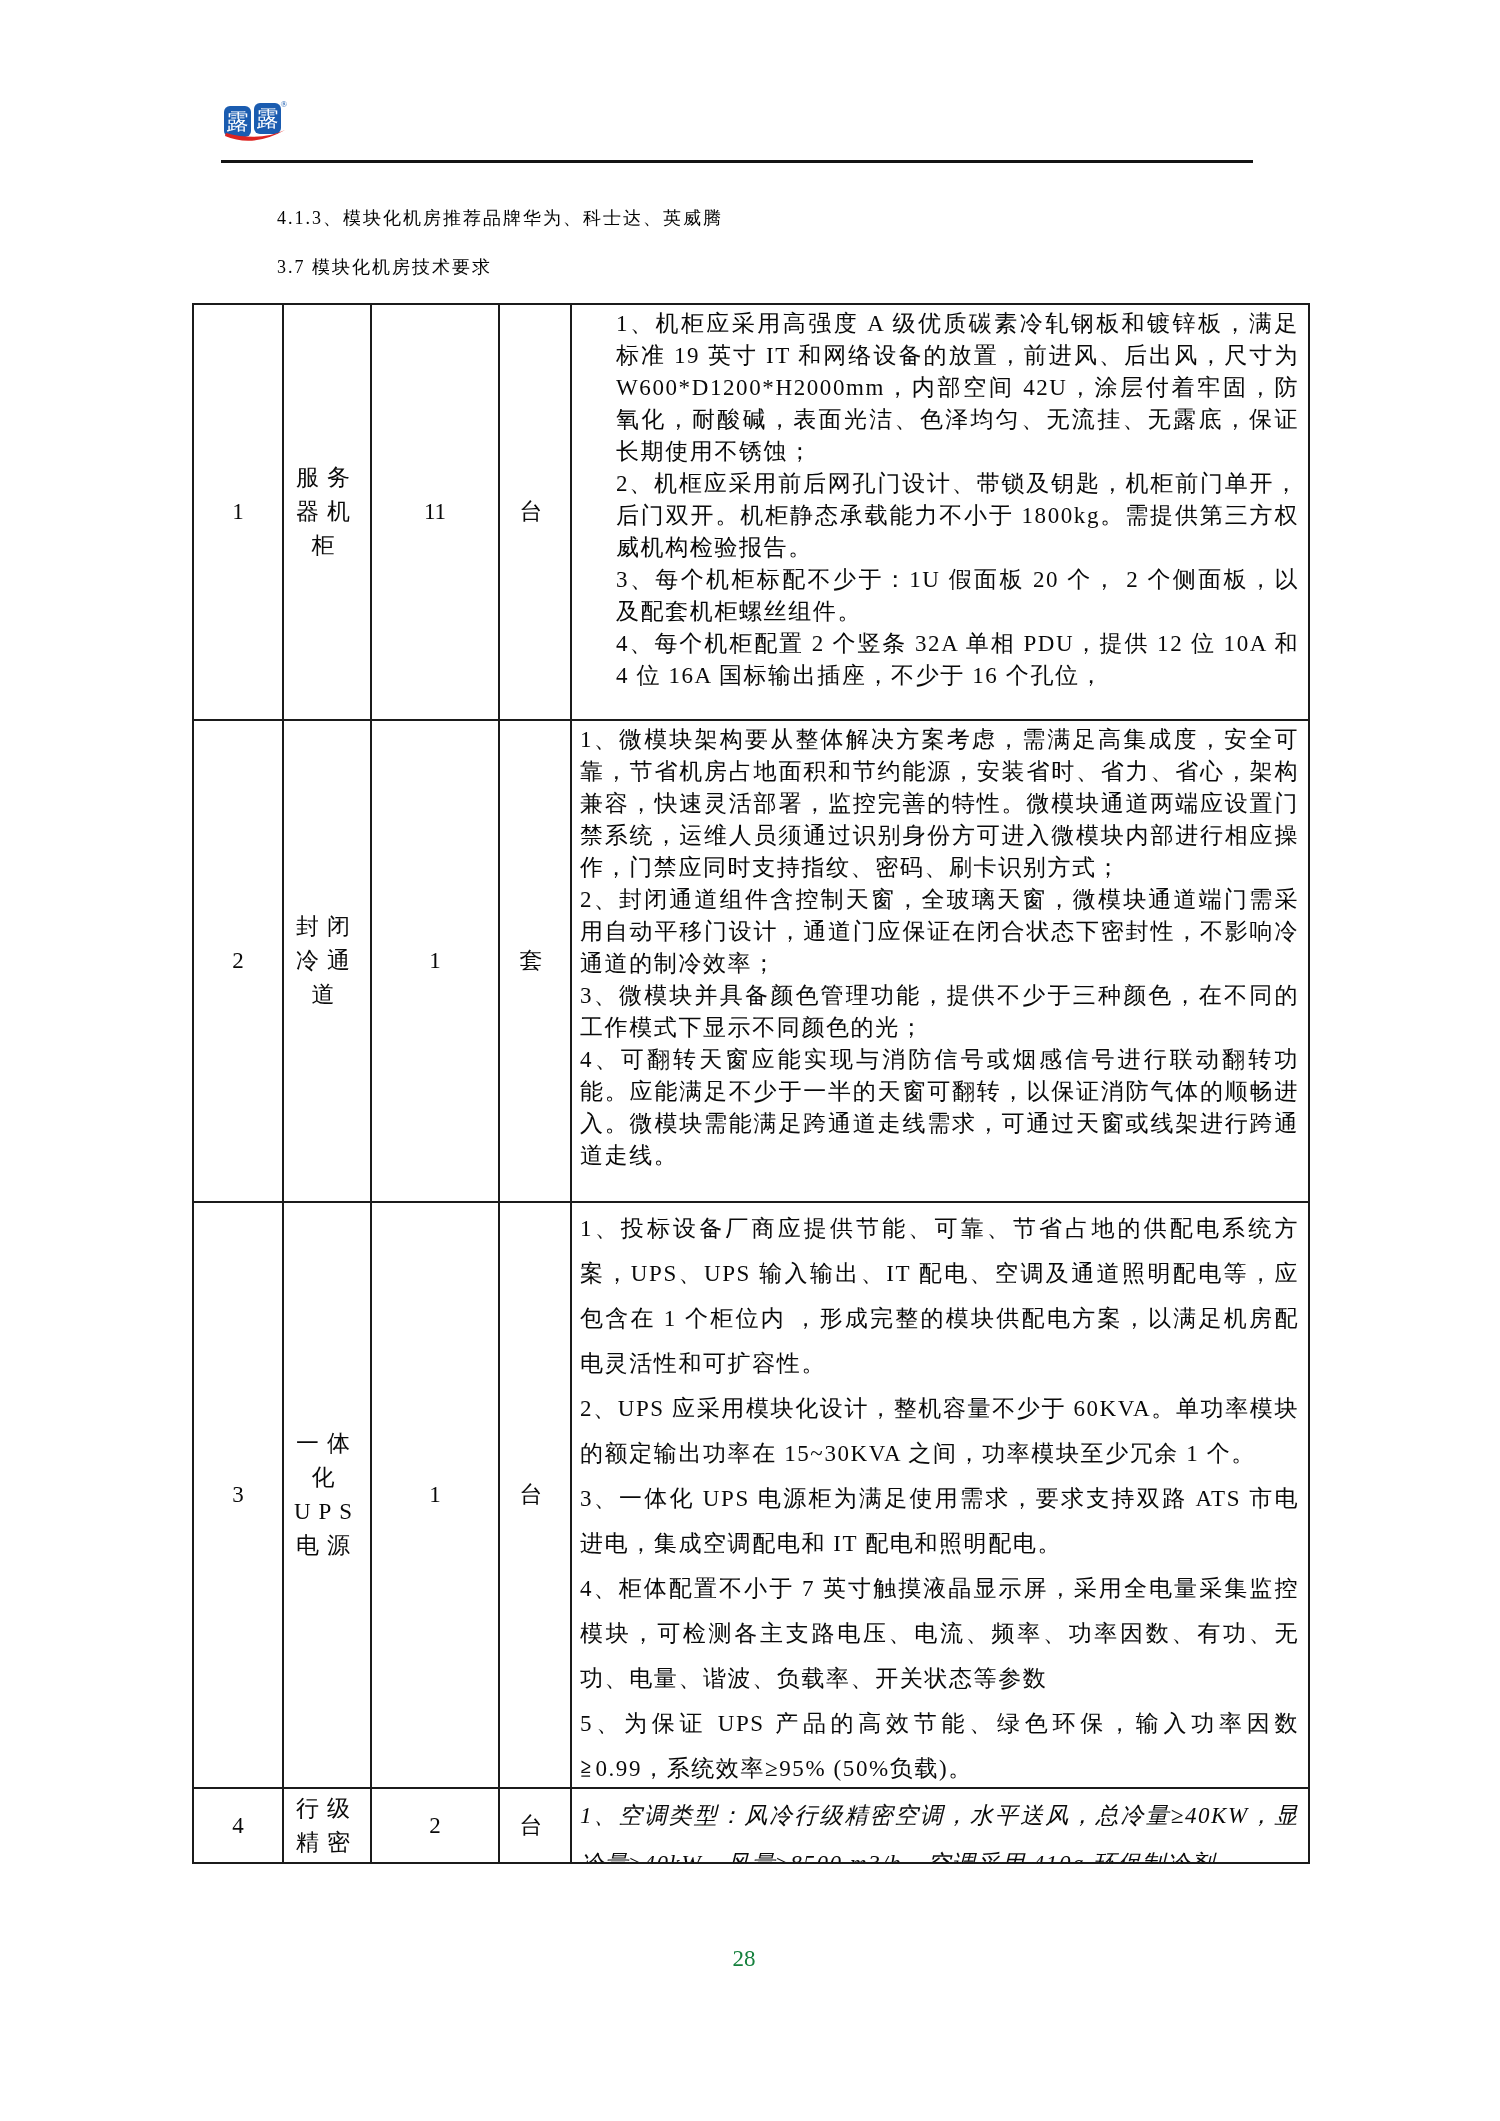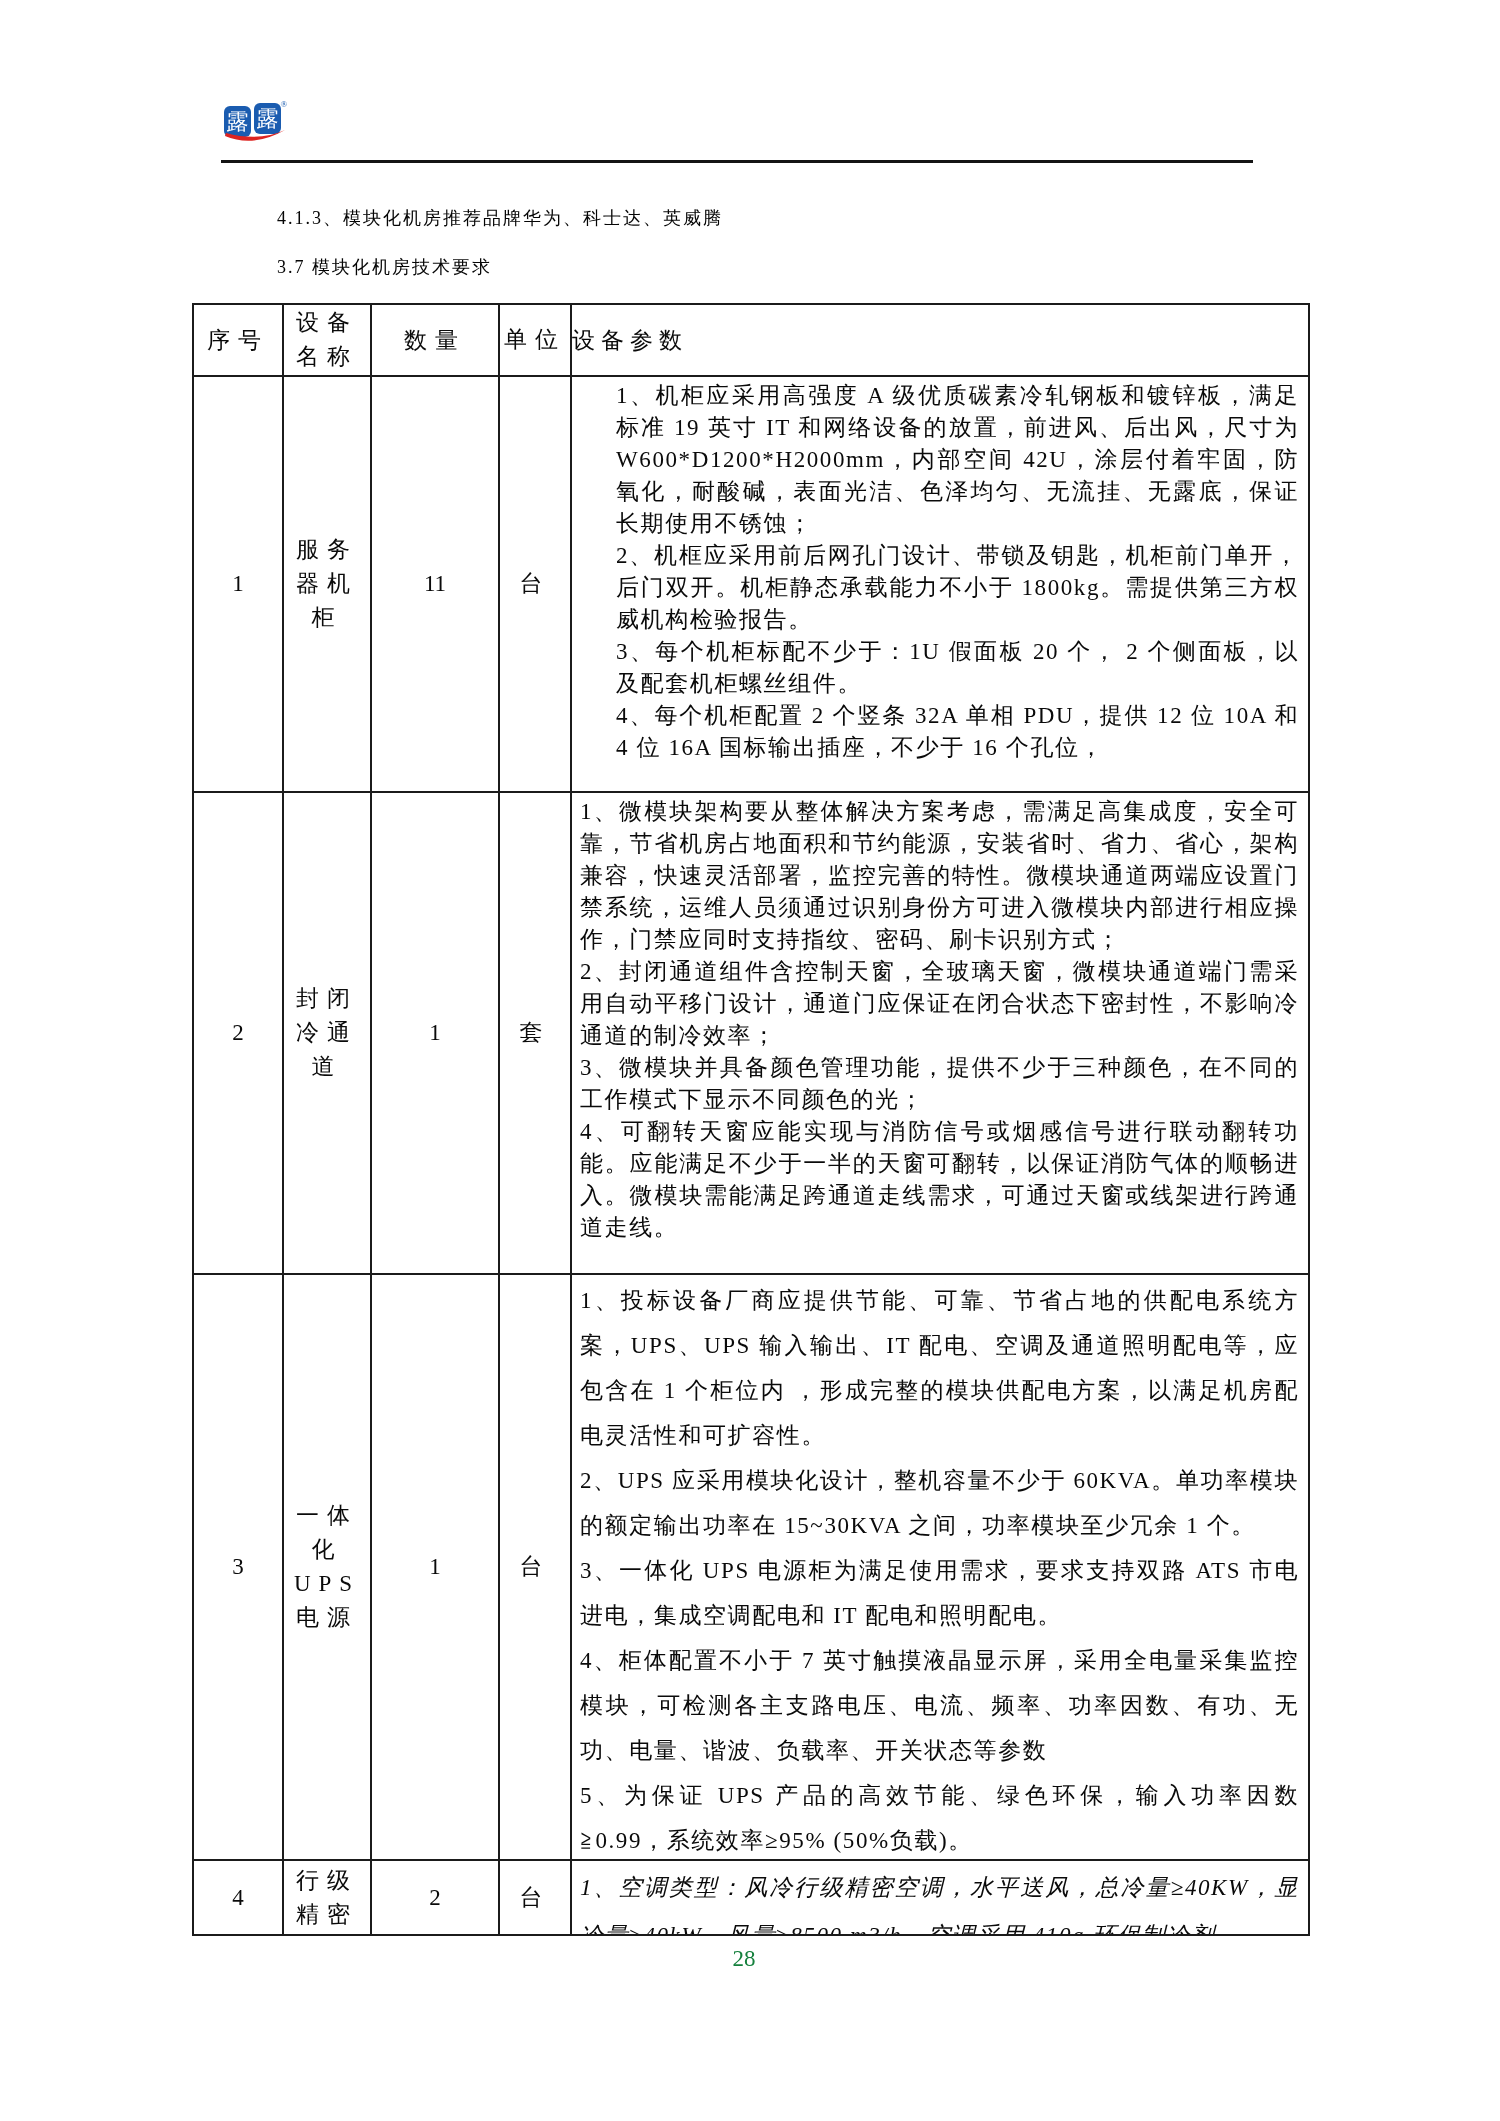--- a/index.html
+++ b/index.html
@@ -82,27 +82,20 @@
 
   <table class="spec">
     <colgroup>
       <col style="width:90px">
         <col style="width:88px">
         <col style="width:128px">
         <col style="width:72px">
         <col style="width:738px">
     </colgroup>
     <tbody>
-        <tr class="hrow">
-      <th class="c-no">序号</th>
-      <th class="c-name">设备名称</th>
-      <th class="c-qty">数量</th>
-      <th class="c-unit">单位</th>
-      <th class="c-params-h">设备参数</th>
-    </tr>
     <tr class="r1">
       <td class="c-no">1</td>
       <td class="c-name">服务器机柜</td>
       <td class="c-qty">11</td>
       <td class="c-unit">台</td>
       <td class="c-params">
         <div class="param-box">1、机柜应采用高强度 A 级优质碳素冷轧钢板和镀锌板，满足标准 19 英寸 IT 和网络设备的放置，前进风、后出风，尺寸为 W600*D1200*H2000mm，内部空间 42U，涂层付着牢固，防氧化，耐酸碱，表面光洁、色泽均匀、无流挂、无露底，保证长期使用不锈蚀；
 2、机框应采用前后网孔门设计、带锁及钥匙，机柜前门单开，后门双开。机柜静态承载能力不小于 1800kg。需提供第三方权威机构检验报告。
 3、每个机柜标配不少于：1U 假面板 20 个， 2 个侧面板，以及配套机柜螺丝组件。
 4、每个机柜配置 2 个竖条 32A 单相 PDU，提供 12 位 10A 和 4 位 16A 国标输出插座，不少于 16 个孔位，</div>

